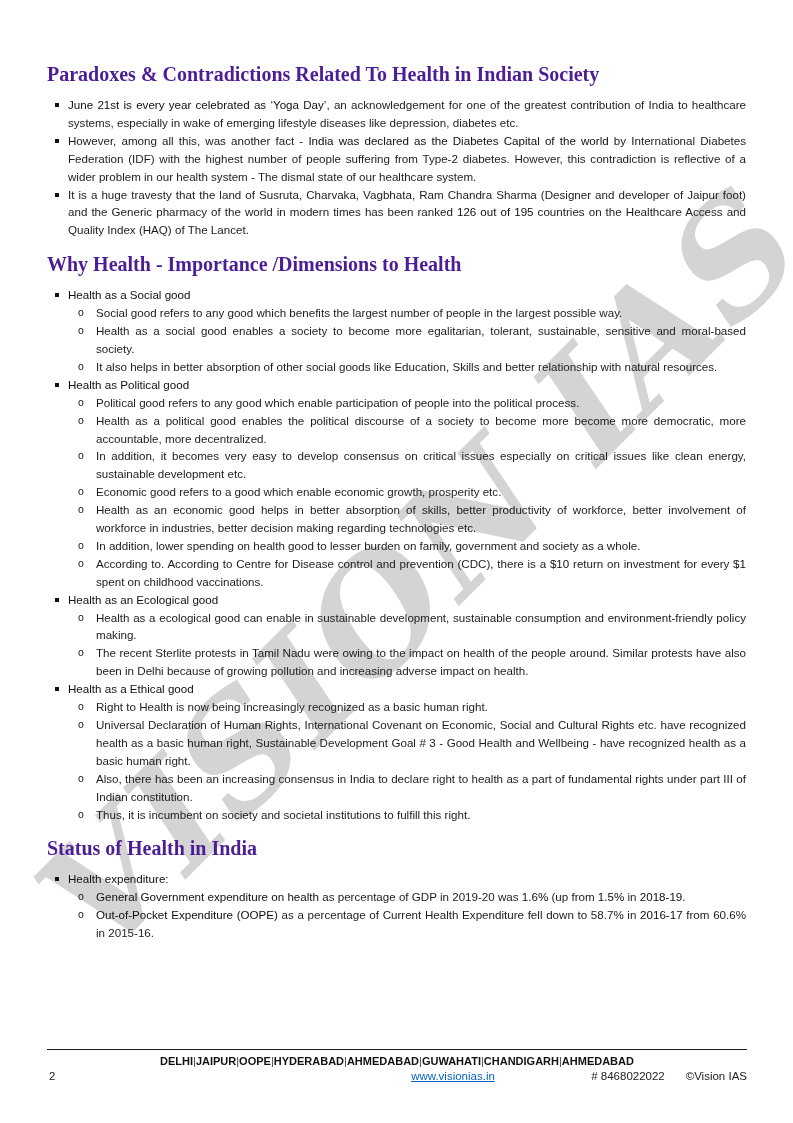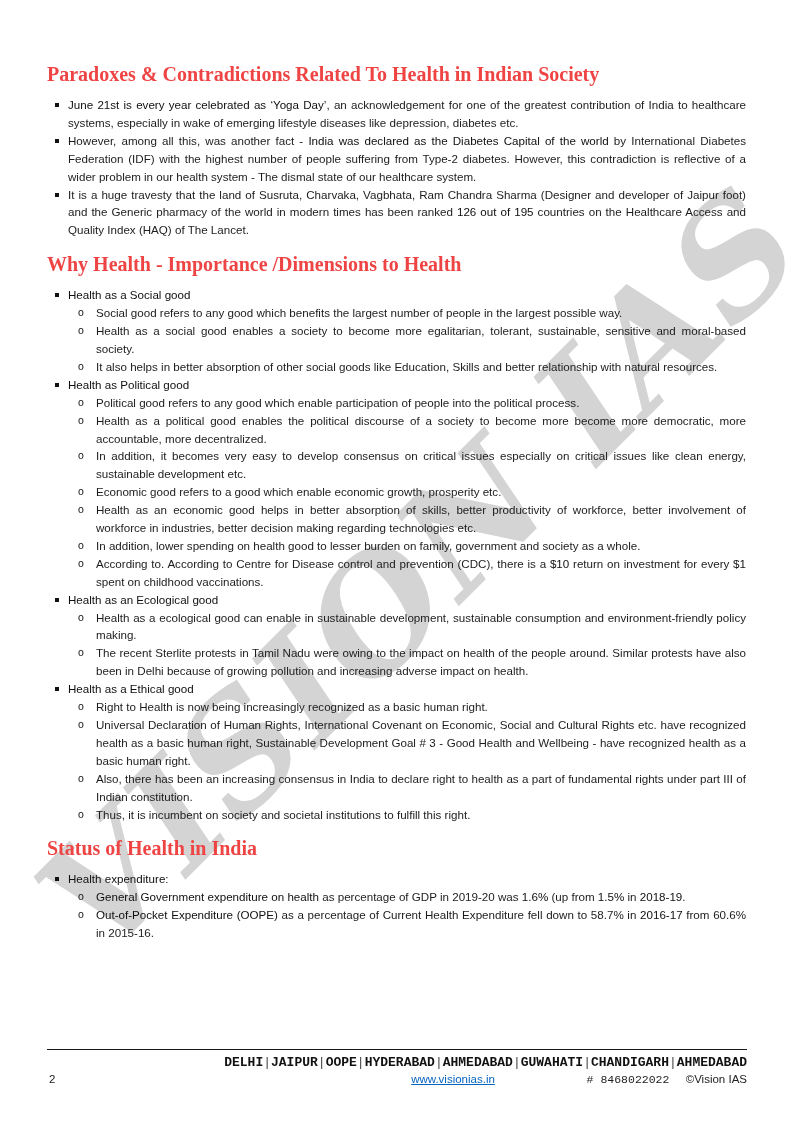--- a/index.html
+++ b/index.html
@@ -9,43 +9,43 @@
   }
   .watermark {
     position:absolute; left:420px; top:570px;
     transform:translate(-50%,-50%) rotate(-45deg);
     font-family:"DejaVu Serif", serif; font-style:italic; font-weight:bold;
     font-size:150px; letter-spacing:2px; color:#d4d4d4; white-space:nowrap;
     z-index:0; user-select:none;
   }
   .content { position:absolute; left:47px; right:47px; top:62px; z-index:1; }
   h2.heading {
-    font-family:"Liberation Serif", serif; font-weight:bold; color:#ef4444;
+    font-family:"Liberation Serif", serif; font-weight:bold; color:#4c1d95;
     font-size:20px; line-height:24px; margin:13px 0 10px 0;
   }
   h2.heading:first-child { margin-top:0; }
   ul.blist { list-style:none; margin:0 0 2px 0; padding:0; }
   ul.blist li { display:grid; font-size:11.6px; line-height:17.9px; }
   li.l1 { padding-left:8px;  grid-template-columns:13px 1fr; }
   li.l2 { padding-left:31px; grid-template-columns:18px 1fr; }
   .m1 { position:relative; }
   .m1::before { content:""; position:absolute; left:0; top:7px; width:4px; height:4px; background:#111; }
   .m2 { font-size:10.5px; line-height:17.9px; color:#111; }
   .txt { text-align:justify; }
   .txt b { font-weight:normal; color:#0f0f0f; }
   footer { position:absolute; left:47px; right:46px; top:1049px; z-index:1; }
   .footer-rule { border-top:1.5px solid #1a1a1a; height:0; margin-bottom:5px; }
-  .cities-row { display:flex; justify-content:flex-end; align-items:baseline;
-    font-size:13px; font-weight:bold; color:#111;font-family:Liberation Mono, monospace; }
+  .cities-row { display:flex; justify-content:center; align-items:baseline;
+    font-size:11px; font-weight:bold; color:#111; }
   .cities-row .sep { font-weight:normal; color:#444; }
   .info-row { position:relative; height:18px; margin-top:3px; font-size:11.5px; color:#222; }
   .page-number { position:absolute; left:2px; }
   .website { position:absolute; left:58%; transform:translateX(-50%);
     color:#0563c1; text-decoration:underline; cursor:pointer; }
-  .phone { position:absolute; left:83%; transform:translateX(-50%);font-family:Liberation Mono, monospace; }
+  .phone { position:absolute; left:83%; transform:translateX(-50%); }
   .copyright { position:absolute; right:0;margin-left:12px; }
 </style>
 </head>
 <body>
 
 <div class="page">
   <div class="watermark">VISION IAS</div>
 
   <main class="content">
       <h2 class="heading">Paradoxes &amp; Contradictions Related To Health in Indian Society</h2>

